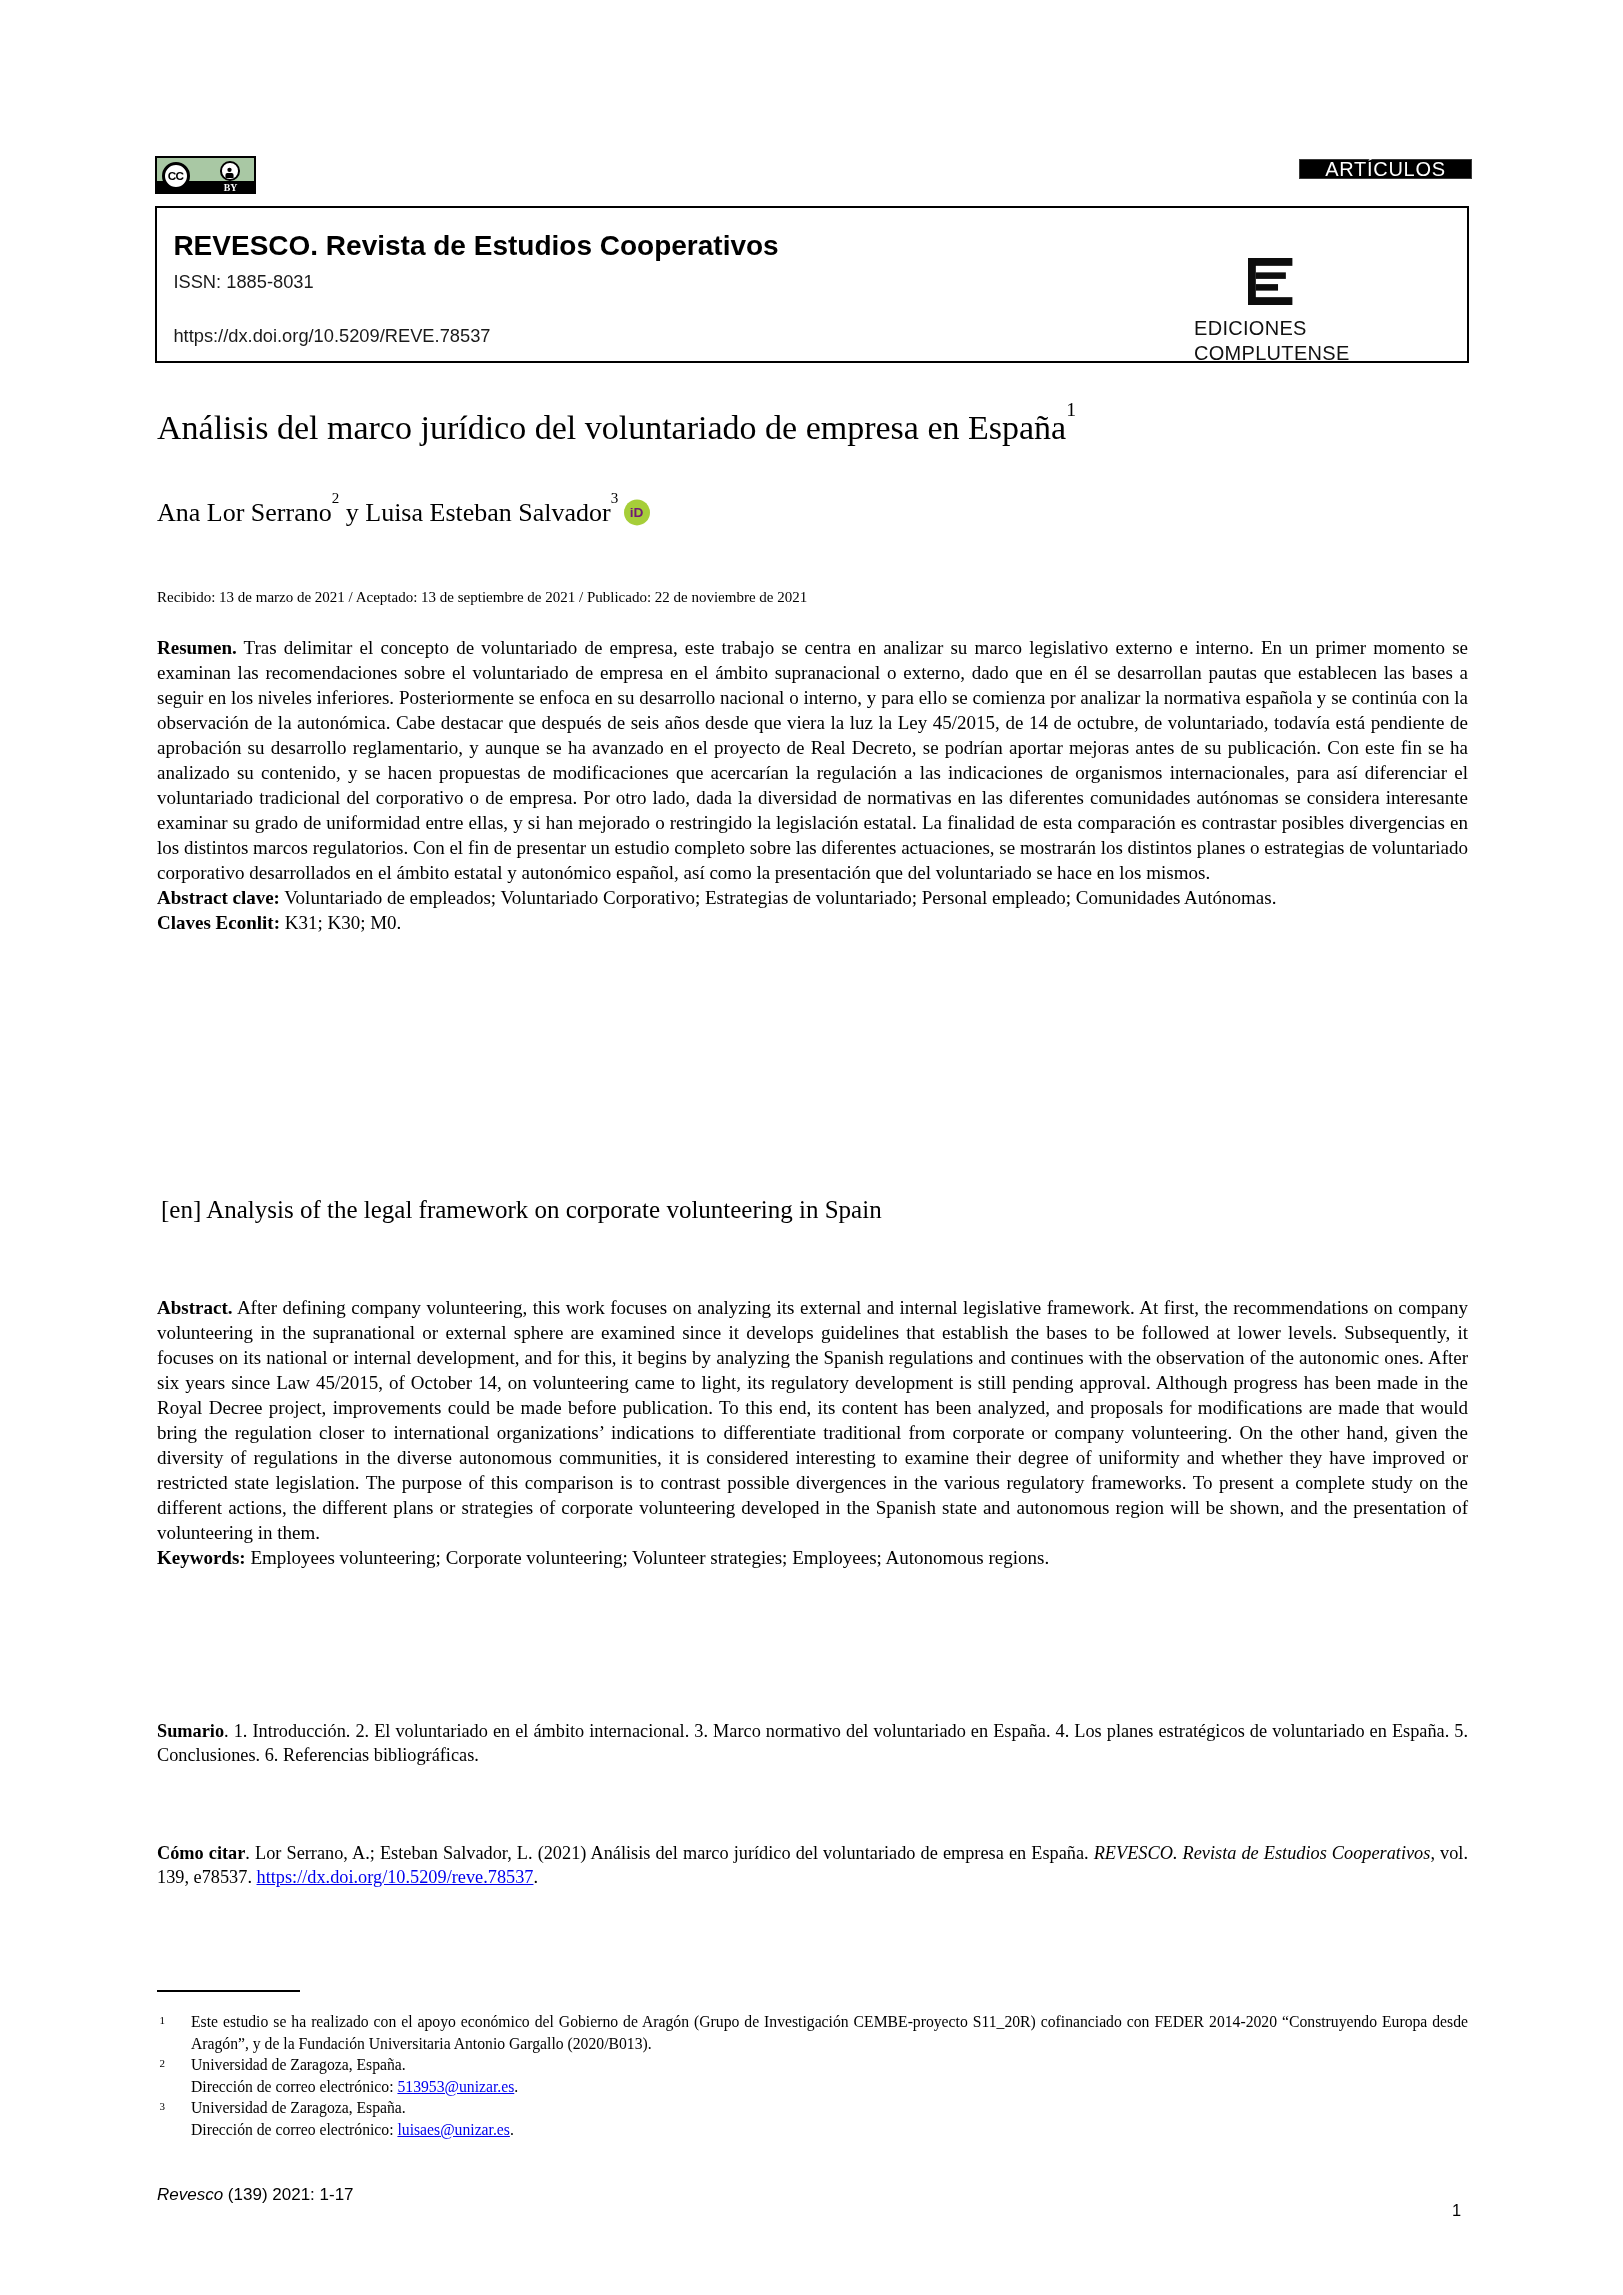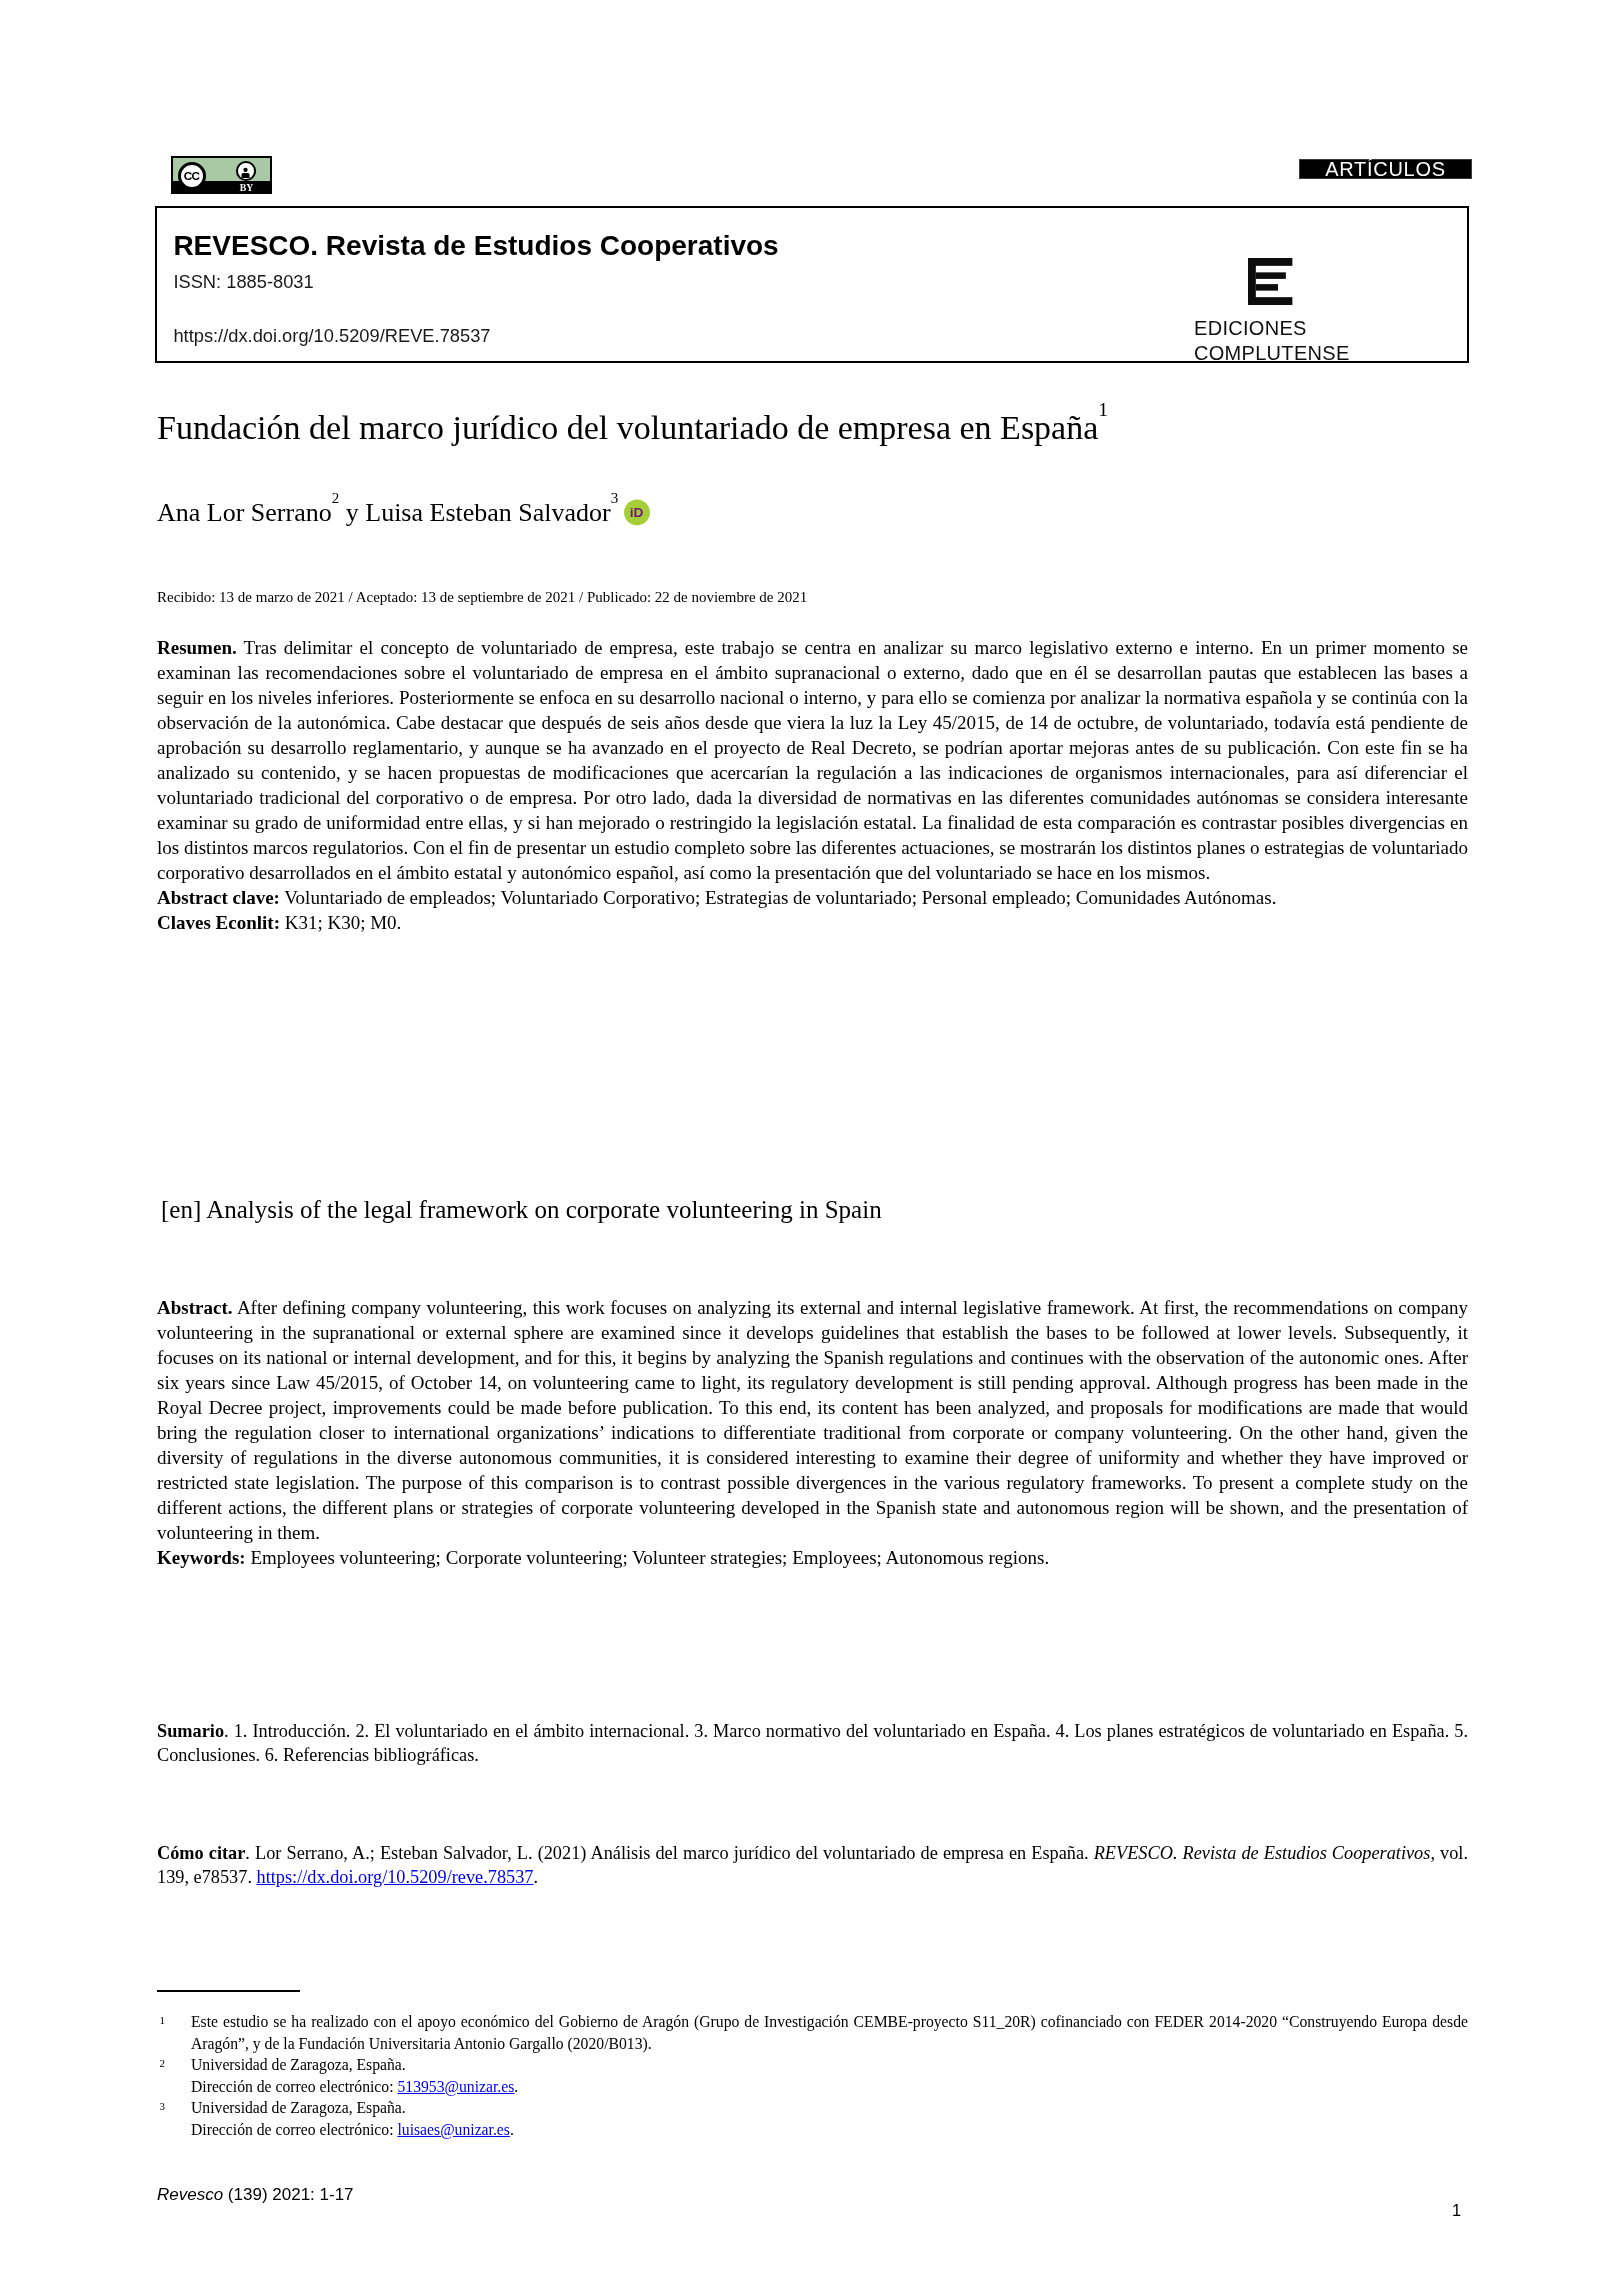--- a/index.html
+++ b/index.html
@@ -12,21 +12,20 @@
     color:#000;
     overflow:hidden;
   }
   
   .cc-badge{
     position:absolute;left:155px;top:156px;
     width:101px;height:38px;
     background:#a9c8a4;
     border:2px solid #000;
     box-sizing:border-box;
-    margin-left:16px;
   }
   .cc-strip{
     position:absolute;left:0;bottom:0;width:100%;height:11px;background:#000;
   }
   .cc-circle{
     position:absolute;left:4.6px;top:3.9px;
     width:22px;height:22px;border-radius:50%;
     background:#fff;border:3.3px solid #000;
     display:flex;align-items:center;justify-content:center;
     font-family:"Liberation Sans","DejaVu Sans",sans-serif;
@@ -161,21 +160,21 @@
         <rect x="12" y="22" width="46" height="10" fill="#0d0d0d"></rect>
         <rect x="12" y="40" width="34" height="10" fill="#0d0d0d"></rect>
       </svg>
       <div class="publisher-text">
         <div>EDICIONES</div>
         <div>COMPLUTENSE</div>
       </div>
     </div>
   </div>
 
-  <h1 class="article-title"><span>Fundación del marco jurídico del voluntariado de empresa en España</span><sup>1</sup></h1>
+  <h1 class="article-title"><span>Análisis del marco jurídico del voluntariado de empresa en España</span><sup>1</sup></h1>
 
   <div class="authors"><span>Ana Lor Serrano</span><sup>2</sup><span> y </span><span>Luisa Esteban Salvador</span><sup>3</sup><a class="orcid-icon" href="#">iD</a></div>
 
   <div class="dates">Recibido: 13 de marzo de 2021 / Aceptado: 13 de septiembre de 2021 / Publicado: 22 de noviembre de 2021</div>
 
   <div class="block resumen-block">
     <p><b>Resumen.</b><span> Tras delimitar el concepto de voluntariado de empresa, este trabajo se centra en analizar su marco legislativo externo e interno. En un primer momento se examinan las recomendaciones sobre el voluntariado de empresa en el ámbito supranacional o externo, dado que en él se desarrollan pautas que establecen las bases a seguir en los niveles inferiores. Posteriormente se enfoca en su desarrollo nacional o interno, y para ello se comienza por analizar la normativa española y se continúa con la observación de la autonómica. Cabe destacar que después de seis años desde que viera la luz la Ley 45/2015, de 14 de octubre, de voluntariado, todavía está pendiente de aprobación su desarrollo reglamentario, y aunque se ha avanzado en el proyecto de Real Decreto, se podrían aportar mejoras antes de su publicación. Con este fin se ha analizado su contenido, y se hacen propuestas de modificaciones que acercarían la regulación a las indicaciones de organismos internacionales, para así diferenciar el voluntariado tradicional del corporativo o de empresa. Por otro lado, dada la diversidad de normativas en las diferentes comunidades autónomas se considera interesante examinar su grado de uniformidad entre ellas, y si han mejorado o restringido la legislación estatal. La finalidad de esta comparación es contrastar posibles divergencias en los distintos marcos regulatorios. Con el fin de presentar un estudio completo sobre las diferentes actuaciones, se mostrarán los distintos planes o estrategias de voluntariado corporativo desarrollados en el ámbito estatal y autonómico español, así como la presentación que del voluntariado se hace en los mismos.</span></p>
     <p><b>Abstract clave:</b><span> Voluntariado de empleados; Voluntariado Corporativo; Estrategias de voluntariado; Personal empleado; Comunidades Autónomas.</span></p>
     <p><b>Claves Econlit:</b><span> K31; K30; M0.</span></p>
   </div>

